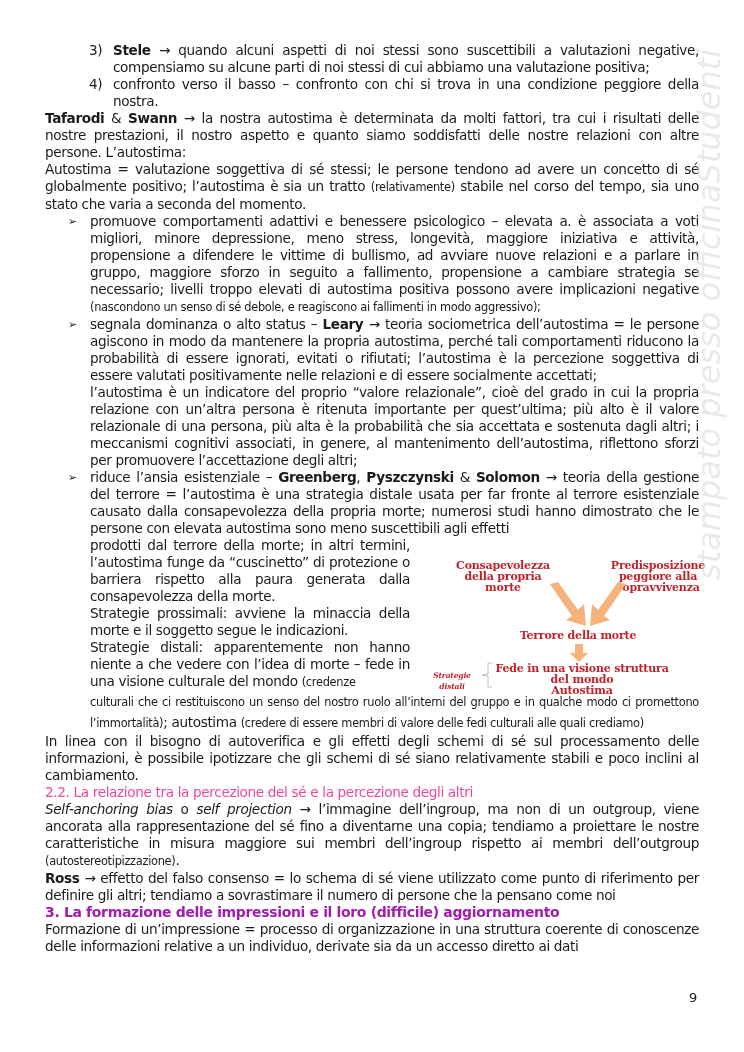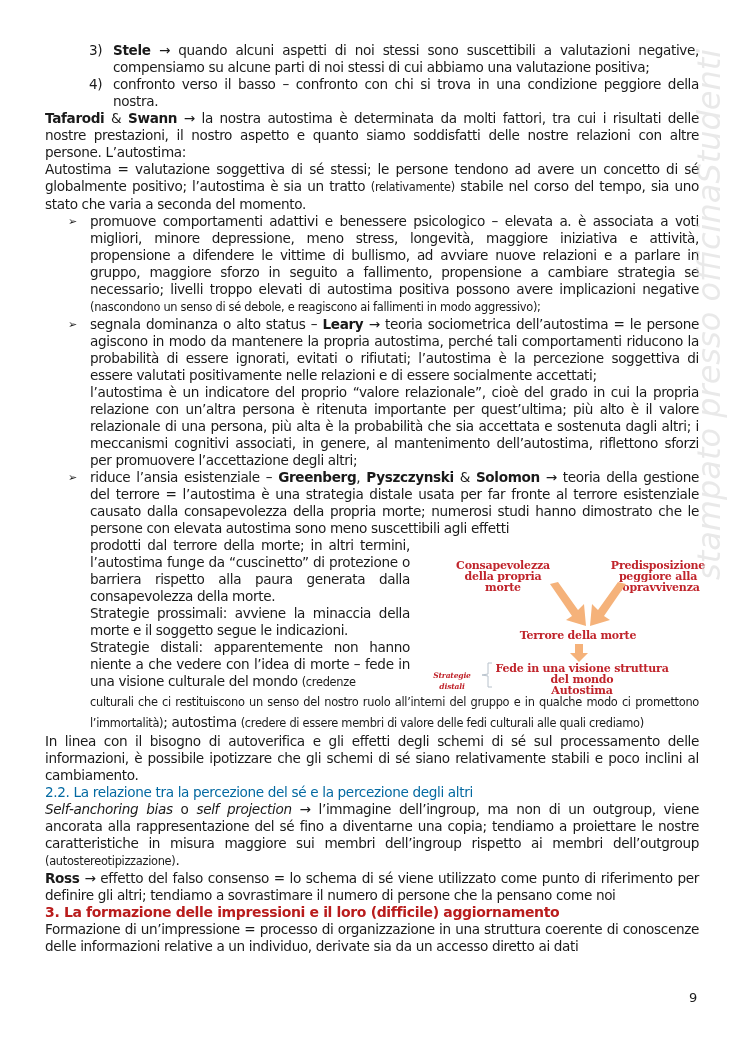--- a/index.html
+++ b/index.html
@@ -6,22 +6,22 @@
     body { width:744px; height:1052px; position:relative; overflow:hidden;
            font-family:"DejaVu Sans", sans-serif; color:#1a1a1a; }
     .page { position:absolute; left:45px; top:42px; width:654px; font-size:13.6px; line-height:17px; letter-spacing:-0.35px; }
     .p { margin:0; text-align:justify; }
     .small { font-size:11.4px; letter-spacing:-0.3px; }
     b { font-weight:bold; }
     .num-item { position:relative; padding-left:68px; text-align:justify; }
     .num-item .num { position:absolute; left:44px; top:0; }
     .bul-item { position:relative; padding-left:45px; text-align:justify; }
     .bul-item .bul { position:absolute; left:23px; top:0; font-size:11px; }
-    .heading2 { color:#0369a1; margin:0; }
-    .heading3 { color:#b91c1c; font-weight:bold; margin:0; font-size:14px; }
+    .heading2 { color:#ec4899; margin:0; }
+    .heading3 { color:#a21caf; font-weight:bold; margin:0; font-size:14px; }
     .float-text { width:320px; text-align:justify; }
     .diagram { position:absolute; left:418px; top:552px; width:310px; height:140px; }
     .d-red { color:#c0242b; font-family:"DejaVu Serif", serif; font-weight:bold; font-size:11px; line-height:11px; text-align:center; position:absolute; letter-spacing:-0.2px; }
     .d-italic { font-style:italic; font-size:7.6px; }
     .arrow { position:absolute; }
     .watermark { position:absolute; left:690px; top:580px; transform:rotate(-90deg); transform-origin:left top;
                  font-size:32px; color:#cfcfcf; opacity:0.45; white-space:nowrap; font-style:italic; letter-spacing:0px; }
     .page-num { position:absolute; left:689px; top:990px; font-size:13px; }
   </style>
 </head>

